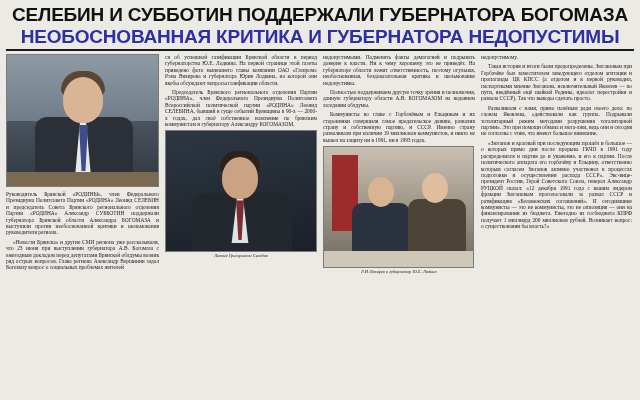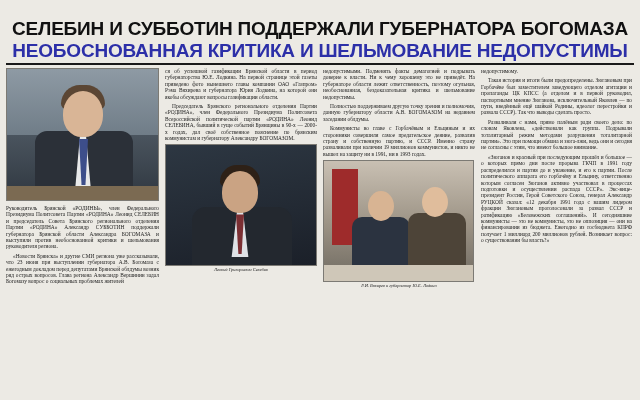--- a/index.html
+++ b/index.html
@@ -12,21 +12,21 @@
     background: #e9e6e0;
     font-family: "Liberation Serif", serif;
     overflow: hidden;
   }
   .page {
     position: relative;
     width: 640px;
     height: 400px;
     background: #eceae4;
     box-sizing: border-box;
-    padding: 18px 6px 0 6px;
+    padding: 4px 6px 0 6px;
   }
   
   .headline-wrap {
     border-bottom: 2px solid #1a1a1a;
     padding-bottom: 2px;
   }
   .headline-1 {
     font-family: "Liberation Sans", sans-serif;
     font-weight: bold;
     font-size: 19px;
@@ -208,21 +208,21 @@
     margin-top: 1px;
   }
 </style>
 </head>
 <body>
 
 <div class="page">
 
   <div class="headline-wrap">
     <div class="headline-1">СЕЛЕБИН И СУББОТИН ПОДДЕРЖАЛИ ГУБЕРНАТОРА БОГОМАЗА</div>
-    <div class="headline-2">НЕОБОСНОВАННАЯ КРИТИКА И ШЕЛЬМОВАНИЕ НЕДОПУСТИМЫ</div>
+    <div class="headline-2">НЕОБОСНОВАННАЯ КРИТИКА И ГУБЕРНАТОРА НЕДОПУСТИМЫ</div>
   </div>
 
   <div class="columns">
 
     <div class="col col-1">
       <div class="photo photo-main">
         <div class="p-wall"></div>
         <div class="p-wall2"></div>
         <div class="p-body"></div>
         <div class="p-shirt"></div>

